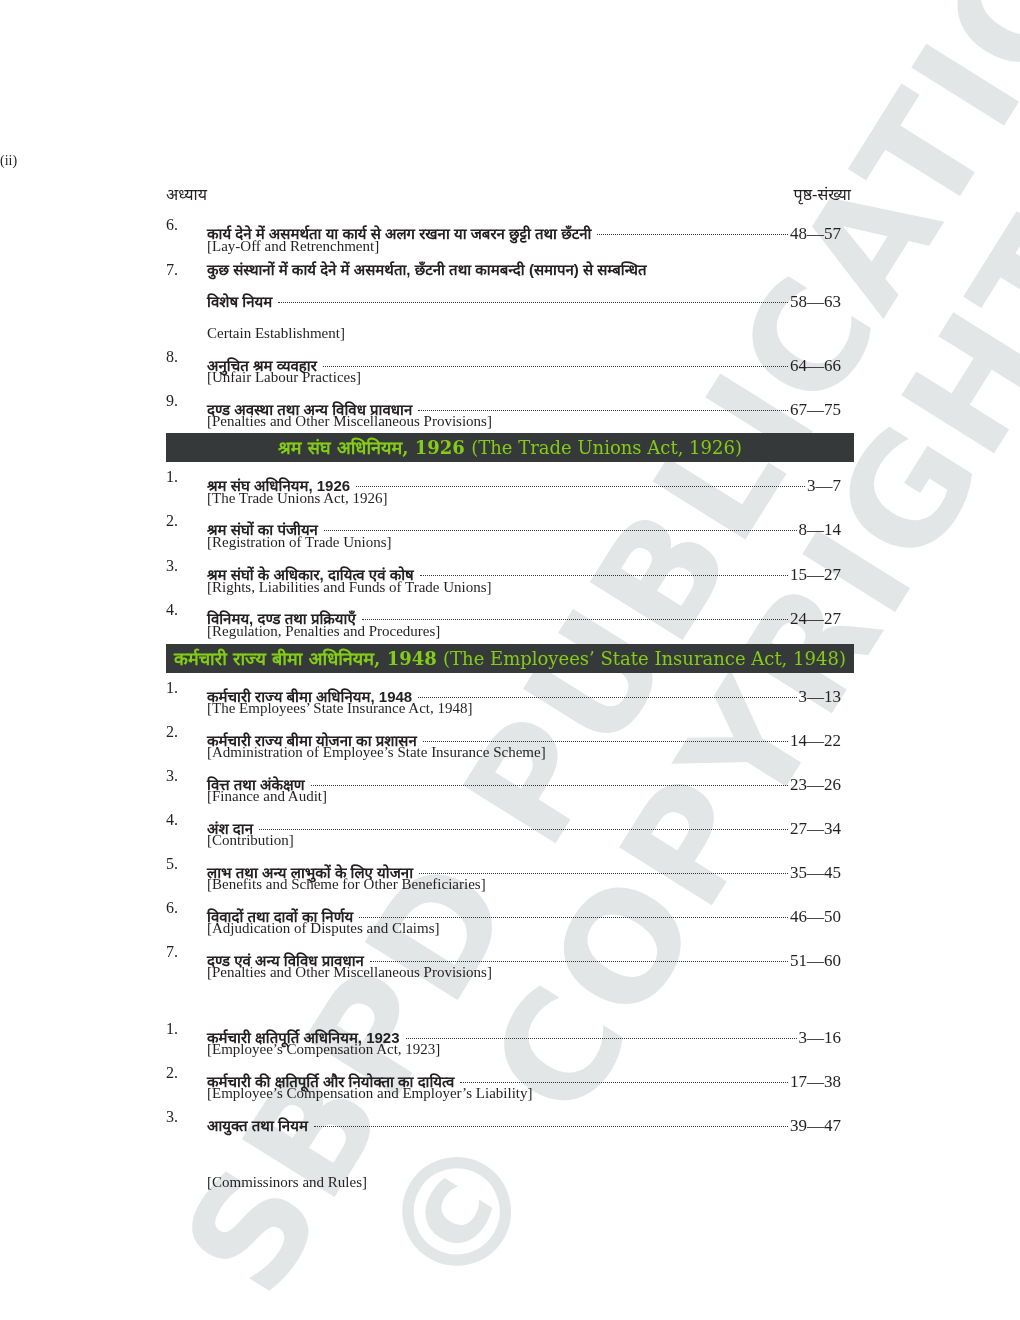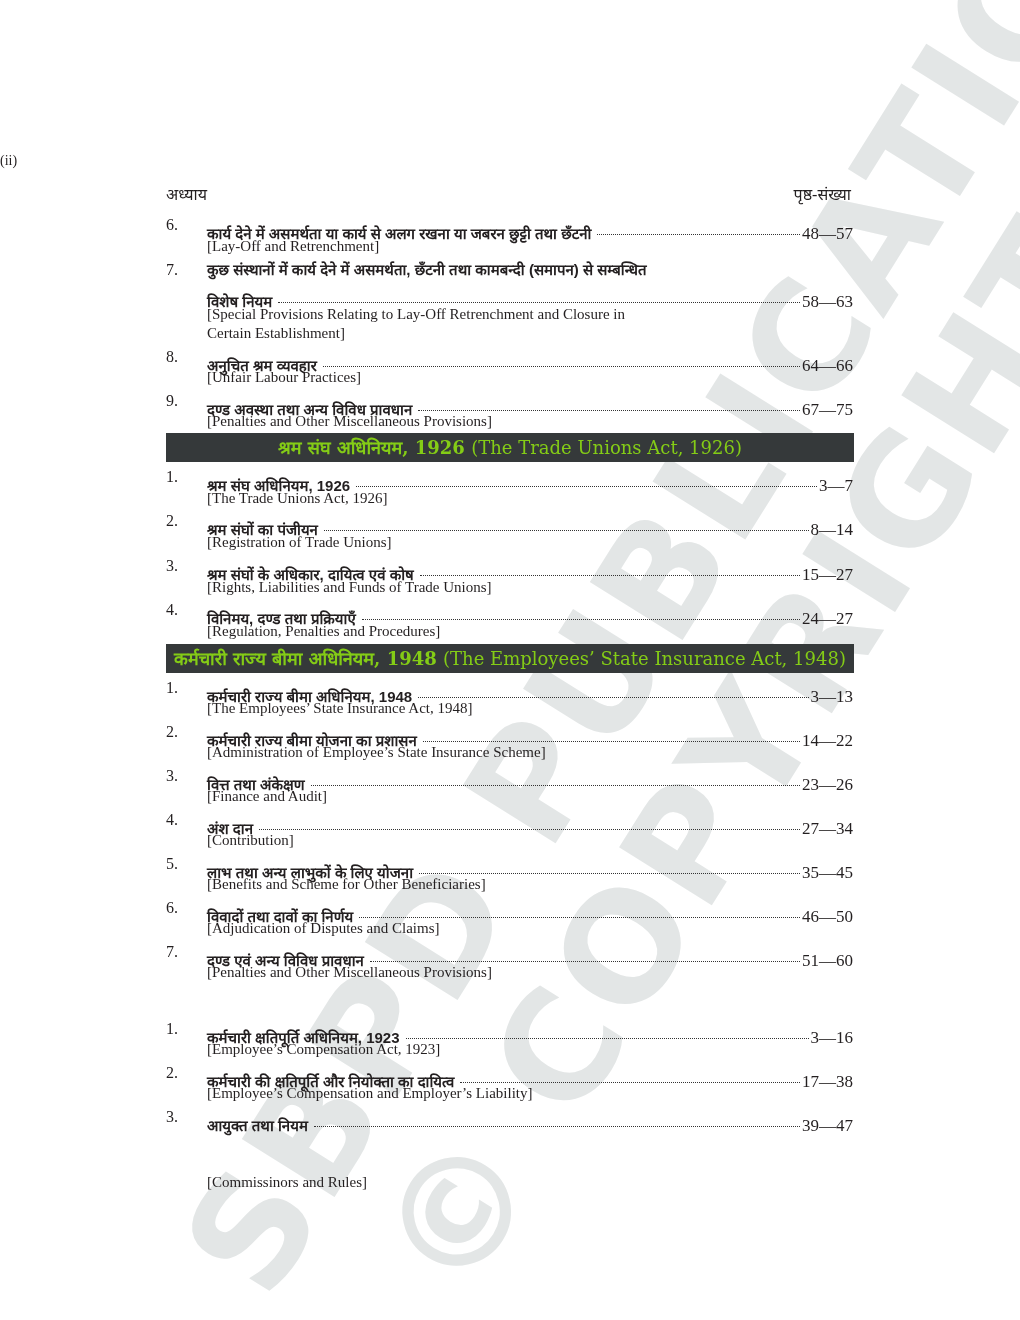--- a/index.html
+++ b/index.html
@@ -12,21 +12,21 @@
   .wm2 { font-size:150px; left:345px; top:1230px; transform:rotate(-58deg); }
   .page { position:absolute; left:0; top:0; width:1020px; height:1320px; z-index:1; }
   .pageno { position:absolute; top:153px; left:0; width:1020px; font-size:14px;
             font-family:"Liberation Serif", serif; }
   .hdr { position:absolute; top:183px; left:166px; width:687px; font-family:"Liberation Serif", serif; font-size:16px; }
   .hdr .l { position:absolute; left:0; }
   .hdr .r { position:absolute; right:2px;text-align:center; }
   .row { position:absolute; left:166px; width:687px; height:22px; font-size:16px; line-height:22px;
          font-family:"Liberation Serif", serif; }
   .row .num { position:absolute; left:0; top:0; }
-  .row .title { position:absolute; left:41px; right:0; top:0; display:flex; align-items:baseline; }
+  .row .title { position:absolute; left:41px; right:12px; top:0; display:flex; align-items:baseline; }
   .row .title .t { font-weight:bold; white-space:nowrap; font-family:"Liberation Sans", sans-serif; font-size:15px; }
   .row .title .dots { flex:1; border-bottom:1.5px dotted #333; margin:0 2px 0 6px; height:0; position:relative; top:-4px; }
   .row .title .pg { white-space:nowrap; font-size:17px;margin-top:9px; }
   .sub { position:absolute; left:207px; font-size:15px; line-height:20px; font-family:"Liberation Serif", serif; color:#231f20; }
   .band { position:absolute; left:166px; width:688px; height:29px; background:#35393a; color:#84cc16;
           text-align:center; font-size:18px; line-height:29px; font-weight:bold; font-family:"DejaVu Serif", serif; }
   .band .en { font-weight:normal; }
 </style>
 </head>
 <body>
@@ -60,21 +60,20 @@
         <span class="t">कुछ संस्थानों में कार्य देने में असमर्थता, छँटनी तथा कामबन्दी (समापन) से सम्बन्धित</span>
       </span>
   </div>
   <div class="row" style="top:282px">
     <span class="title">
         <span class="t">विशेष नियम</span>
         <span class="dots"></span>
         <span class="pg">58—63</span>
       </span>
   </div>
-  <div class="sub" style="top:304px">[Special Provisions Relating to Lay-Off Retrenchment and Closure in</div>
   <div class="sub" style="top:323px">Certain Establishment]</div>
 
   <div class="row" style="top:346px">
     <span class="num">8.</span>
     <span class="title">
         <span class="t">अनुचित श्रम व्यवहार</span>
         <span class="dots"></span>
         <span class="pg">64—66</span>
       </span>
   </div>

